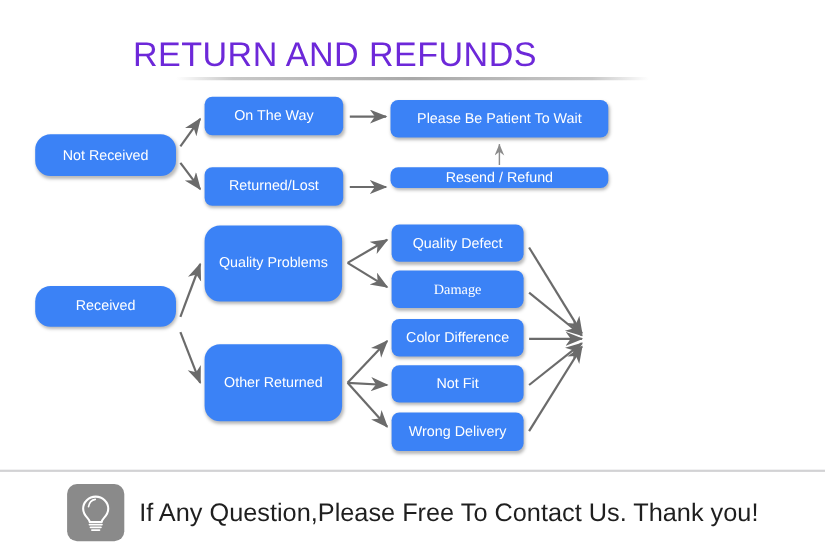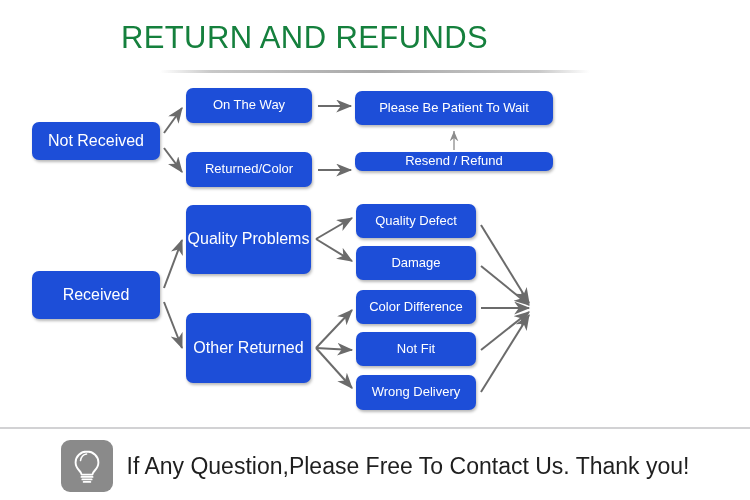--- a/index.html
+++ b/index.html
@@ -16,26 +16,26 @@
     width: 750px;
     height: 500px;
     background: #ffffff;
     overflow: hidden;
   }
 
   
   #title {
     position: absolute;
     left: 0;
-    top: 20px;
+    top: 32px;
     width: 609px;
     text-align: center;
     font-size: 31px;
     letter-spacing: 0.4px;
-    color: #15803d;
+    color: #6d28d9;
     font-weight: 400;
     white-space: nowrap;
   }
   #title-rule {
     position: absolute;
     left: 160px;
     top: 70px;
     width: 430px;
     height: 3px;
     background: linear-gradient(to right,
@@ -43,36 +43,36 @@
         rgba(155,155,155,0.55) 12%,
         rgba(140,140,140,0.75) 50%,
         rgba(155,155,155,0.55) 88%,
         rgba(255,255,255,0) 100%);
     border-radius: 2px;
   }
 
   
   .node {
     position: absolute;
-    background: #1d4ed8;
+    background: #3b82f6;
     color: #ffffff;
     border-radius: 7px;
     box-shadow: 1px 2px 3px rgba(0,0,0,0.28);
     display: flex;
     align-items: center;
     justify-content: center;
     text-align: center;
     font-size: 13px;
     line-height: 1.15;
     box-sizing: border-box;
     padding: 0 6px;
     white-space: nowrap;
     user-select: none;
   }
-  .node.big { font-size: 16px; }
+  .node.big { font-size: 13px; border-radius: 14px; }
 
   
   #arrows {
     position: absolute;
     left: 0;
     top: 0;
     width: 750px;
     height: 430px;
     pointer-events: none;
   }
@@ -156,35 +156,35 @@
       <line x1="481" y1="392" x2="529" y2="315"></line>
     </g>
 
     <line x1="454" y1="150" x2="454" y2="131" stroke="#8c8c8c" stroke-width="1.3" fill="none" marker-end="url(#ah-thin)"></line>
   </svg>
 
   <div class="node big" style="left:32px; top:122px; width:128px; height:38px;">Not Received</div>
 
   <div class="node" style="left:186px; top:88px; width:126px; height:35px;">On The Way</div>
 
-  <div class="node" style="left:186px; top:152px; width:126px; height:35px;">Returned/Color</div>
+  <div class="node" style="left:186px; top:152px; width:126px; height:35px;">Returned/Lost</div>
 
   <div class="node" style="left:355px; top:91px; width:198px; height:34px;">Please Be Patient To Wait</div>
 
   <div class="node" style="left:355px; top:152px; width:198px; height:19px;">Resend / Refund</div>
 
-  <div class="node big" style="left:32px; top:271px; width:128px; height:48px;">Received</div>
+  <div class="node big" style="left:32px; top:260px; width:128px; height:37px;">Received</div>
 
   <div class="node big" style="left:186px; top:205px; width:125px; height:69px;">Quality Problems</div>
 
   <div class="node big" style="left:186px; top:313px; width:125px; height:70px;">Other Returned</div>
 
   <div class="node" style="left:356px; top:204px; width:120px; height:34px;">Quality Defect</div>
 
-  <div class="node" style="left:356px; top:246px; width:120px; height:34px;">Damage</div>
+  <div class="node" style="left:356px; top:246px; width:120px; height:34px;font-family:Liberation Serif, serif;">Damage</div>
 
   <div class="node" style="left:356px; top:290px; width:120px; height:34px;">Color Difference</div>
 
   <div class="node" style="left:356px; top:332px; width:120px; height:34px;">Not Fit</div>
 
   <div class="node" style="left:356px; top:375px; width:120px; height:35px;">Wrong Delivery</div>
 
 
   <div id="footer-rule"></div>
 

